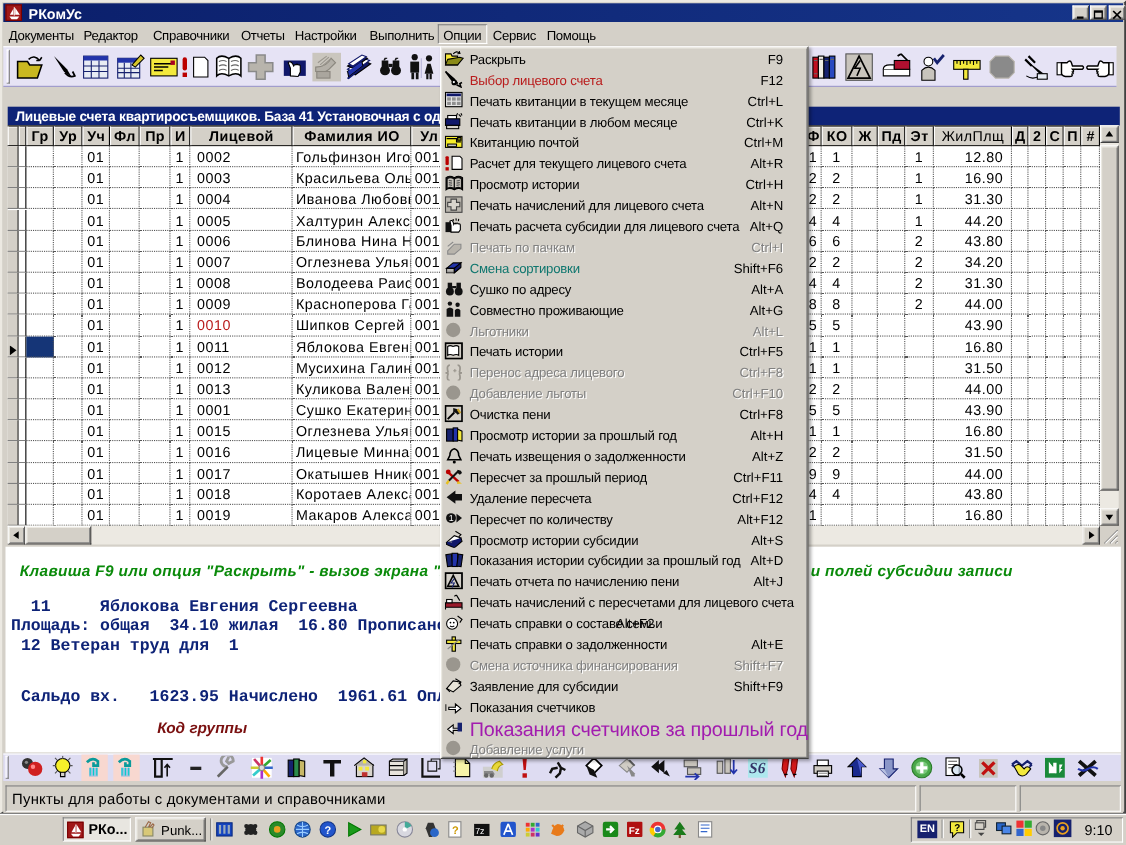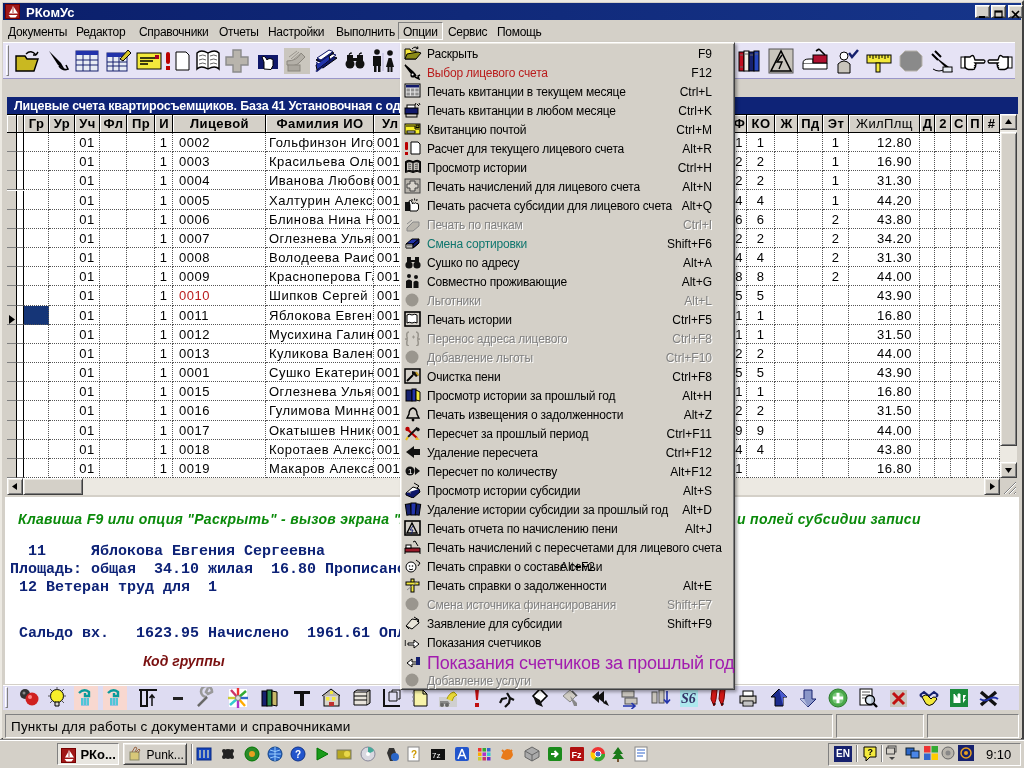--- a/index.html
+++ b/index.html
@@ -498,21 +498,21 @@
 <div class="abs" style="left:983px;top:382.2px;width:17px;height:19.17px;font-size:13px;letter-spacing:0.5px;color:#000;border-right:1px dotted #555;border-bottom:1px dotted #555;overflow:hidden;white-space:nowrap;padding-top:2px"></div>
 <div class="abs" style="left:7px;top:401.4px;width:10px;height:19.17px;background:#D4D0C8;border-right:1px solid #000;border-bottom:1px solid #808080;padding-top:4px"></div>
 <div class="abs" style="left:17px;top:401.4px;width:7px;height:19.17px;background:#fff;border-right:1px solid #000;border-bottom:1px solid #808080"></div>
 <div class="abs" style="left:24px;top:401.4px;width:25px;height:19.17px;font-size:13px;letter-spacing:0.5px;color:#000;border-right:1px dotted #555;border-bottom:1px dotted #555;overflow:hidden;white-space:nowrap;padding-top:2px"></div>
 <div class="abs" style="left:49px;top:401.4px;width:26px;height:19.17px;font-size:13px;letter-spacing:0.5px;color:#000;border-right:1px dotted #555;border-bottom:1px dotted #555;overflow:hidden;white-space:nowrap;padding-top:2px"></div>
 <div class="abs" style="left:75px;top:401.4px;width:25px;height:19.17px;font-size:13px;letter-spacing:0.5px;color:#000;border-right:1px dotted #555;border-bottom:1px dotted #555;overflow:hidden;white-space:nowrap;padding-top:2px;text-align:center">01</div>
 <div class="abs" style="left:100px;top:401.4px;width:27px;height:19.17px;font-size:13px;letter-spacing:0.5px;color:#000;border-right:1px dotted #555;border-bottom:1px dotted #555;overflow:hidden;white-space:nowrap;padding-top:2px"></div>
 <div class="abs" style="left:127px;top:401.4px;width:28px;height:19.17px;font-size:13px;letter-spacing:0.5px;color:#000;border-right:1px dotted #555;border-bottom:1px dotted #555;overflow:hidden;white-space:nowrap;padding-top:2px"></div>
 <div class="abs" style="left:155px;top:401.4px;width:18px;height:19.17px;font-size:13px;letter-spacing:0.5px;color:#000;border-right:1px dotted #555;border-bottom:1px dotted #555;overflow:hidden;white-space:nowrap;padding-top:2px;text-align:center">1</div>
 <div class="abs" style="left:173px;top:401.4px;width:93px;height:19.17px;font-size:13px;letter-spacing:0.5px;color:#000;border-right:1px dotted #555;border-bottom:1px dotted #555;overflow:hidden;white-space:nowrap;padding-top:2px;padding-left:6px">0016</div>
-<div class="abs" style="left:266px;top:401.4px;width:108px;height:19.17px;font-size:13px;letter-spacing:0.5px;color:#000;border-right:1px dotted #555;border-bottom:1px dotted #555;overflow:hidden;white-space:nowrap;padding-top:2px;padding-left:3px">Гулимова Минна</div>
+<div class="abs" style="left:266px;top:401.4px;width:108px;height:19.17px;font-size:13px;letter-spacing:0.5px;color:#000;border-right:1px dotted #555;border-bottom:1px dotted #555;overflow:hidden;white-space:nowrap;padding-top:2px;padding-left:3px">Лицевые Минна</div>
 <div class="abs" style="left:374px;top:401.4px;width:358px;height:19.17px;font-size:13px;letter-spacing:0.5px;color:#000;border-right:1px dotted #555;border-bottom:1px dotted #555;overflow:hidden;white-space:nowrap;padding-top:2px;padding-left:3px">001</div>
 <div class="abs" style="left:732px;top:401.4px;width:15px;height:19.17px;font-size:13px;letter-spacing:0.5px;color:#000;border-right:1px dotted #555;border-bottom:1px dotted #555;overflow:hidden;white-space:nowrap;padding-top:2px;text-align:center">2</div>
 <div class="abs" style="left:747px;top:401.4px;width:28px;height:19.17px;font-size:13px;letter-spacing:0.5px;color:#000;border-right:1px dotted #555;border-bottom:1px dotted #555;overflow:hidden;white-space:nowrap;padding-top:2px;text-align:center">2</div>
 <div class="abs" style="left:775px;top:401.4px;width:23px;height:19.17px;font-size:13px;letter-spacing:0.5px;color:#000;border-right:1px dotted #555;border-bottom:1px dotted #555;overflow:hidden;white-space:nowrap;padding-top:2px"></div>
 <div class="abs" style="left:798px;top:401.4px;width:25px;height:19.17px;font-size:13px;letter-spacing:0.5px;color:#000;border-right:1px dotted #555;border-bottom:1px dotted #555;overflow:hidden;white-space:nowrap;padding-top:2px"></div>
 <div class="abs" style="left:823px;top:401.4px;width:26px;height:19.17px;font-size:13px;letter-spacing:0.5px;color:#000;border-right:1px dotted #555;border-bottom:1px dotted #555;overflow:hidden;white-space:nowrap;padding-top:2px;text-align:center"></div>
 <div class="abs" style="left:849px;top:401.4px;width:71px;height:19.17px;font-size:13px;letter-spacing:0.5px;color:#000;border-right:1px dotted #555;border-bottom:1px dotted #555;overflow:hidden;white-space:nowrap;padding-top:2px;text-align:right;padding-right:7px">31.50</div>
 <div class="abs" style="left:920px;top:401.4px;width:15px;height:19.17px;font-size:13px;letter-spacing:0.5px;color:#000;border-right:1px dotted #555;border-bottom:1px dotted #555;overflow:hidden;white-space:nowrap;padding-top:2px"></div>
 <div class="abs" style="left:935px;top:401.4px;width:16px;height:19.17px;font-size:13px;letter-spacing:0.5px;color:#000;border-right:1px dotted #555;border-bottom:1px dotted #555;overflow:hidden;white-space:nowrap;padding-top:2px"></div>
 <div class="abs" style="left:951px;top:401.4px;width:16px;height:19.17px;font-size:13px;letter-spacing:0.5px;color:#000;border-right:1px dotted #555;border-bottom:1px dotted #555;overflow:hidden;white-space:nowrap;padding-top:2px"></div>
@@ -1105,21 +1105,21 @@
       <path d="M10 1 l5 3 -2 2" stroke="#000" fill="none"></path>
       <path d="M4 10 l3 1" stroke="#888"></path>
     </svg></div>
 <div class="abs" style="left:427px;top:484px;font-size:12px;letter-spacing:-0.2px;color:#000;white-space:nowrap">Просмотр истории субсидии</div>
 <div class="abs" style="left:560px;top:484px;width:152px;font-size:12px;color:#000;text-align:right">Alt+S</div>
 <div class="abs" style="left:404px;top:501px;width:18px;height:16px"><svg width="18" height="16" viewBox="0 0 18 16">
       <rect x="2" y="3" width="5" height="11" fill="#16216e" stroke="#000" transform="rotate(-8 4 8)"></rect>
       <rect x="7" y="2" width="5" height="12" fill="#2233aa" stroke="#000"></rect>
       <rect x="12" y="3" width="4" height="11" fill="#16216e" stroke="#000" transform="rotate(8 14 8)"></rect>
     </svg></div>
-<div class="abs" style="left:427px;top:503px;font-size:12px;letter-spacing:-0.2px;color:#000;white-space:nowrap">Удаление истории субсидии за прошлый год</div>
+<div class="abs" style="left:427px;top:503px;font-size:12px;letter-spacing:-0.2px;color:#000;white-space:nowrap">Показания истории субсидии за прошлый год</div>
 <div class="abs" style="left:560px;top:503px;width:152px;font-size:12px;color:#000;text-align:right">Alt+D</div>
 <div class="abs" style="left:404px;top:520px;width:18px;height:16px"><svg width="18" height="16" viewBox="0 0 18 16">
       <rect x="1" y="1" width="15" height="14" fill="#d4d0c8" stroke="#000" stroke-width="1.6"></rect>
       <path d="M8 3 L3 13 H13 Z" fill="none" stroke="#000" stroke-width="1.4"></path>
       <path d="M9 6 l-3 4 h3 l-2 4" stroke="#16216e" fill="none"></path>
     </svg></div>
 <div class="abs" style="left:427px;top:522px;font-size:12px;letter-spacing:-0.2px;color:#000;white-space:nowrap">Печать отчета по начислению пени</div>
 <div class="abs" style="left:560px;top:522px;width:152px;font-size:12px;color:#000;text-align:right">Alt+J</div>
 <div class="abs" style="left:404px;top:539px;width:18px;height:16px"><svg width="18" height="16" viewBox="0 0 18 16">
       <path d="M1 13 h15 v-4 h-15 Z" fill="#9a1a2a" stroke="#000"></path>

